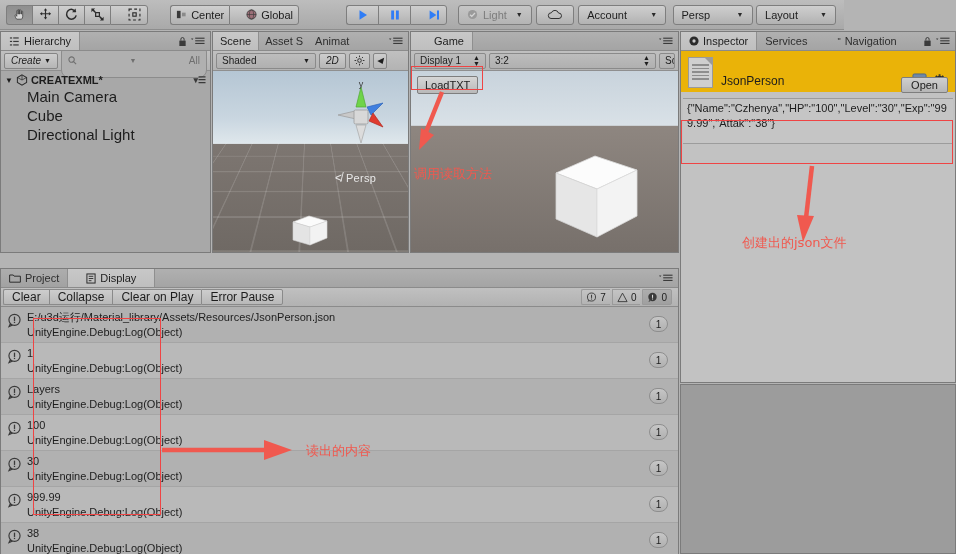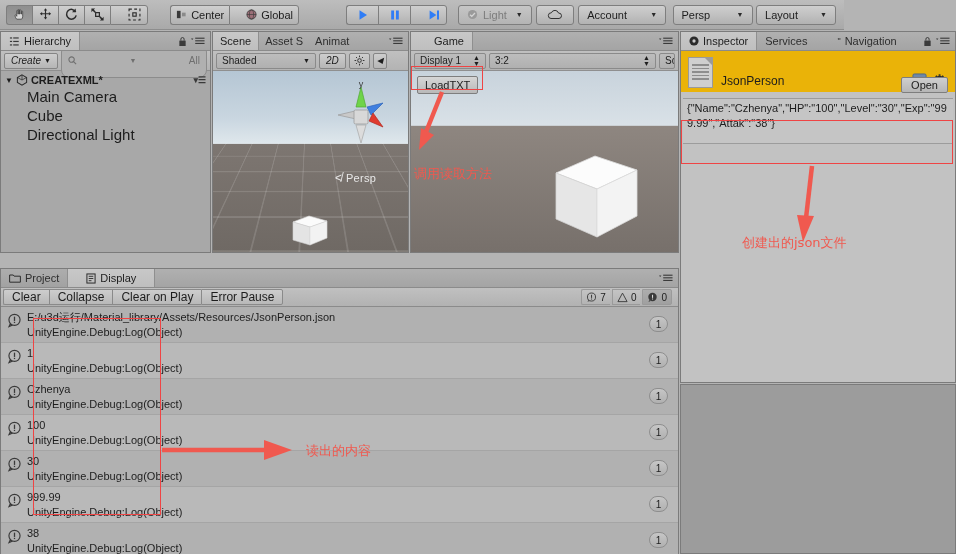--- a/index.html
+++ b/index.html
@@ -664,21 +664,21 @@
       </div>
 
       <div class="log-row norm">
         <svg width="15" height="15" viewBox="0 0 14 14" style="flex:none;margin-top:4px">
           <circle cx="7" cy="6.4" r="5.2" fill="none" stroke="#3a3a3a" stroke-width="1.1"></circle>
           <path d="M3.1 10 1.9 12.6 4.6 11.4z" fill="none" stroke="#3a3a3a" stroke-width="1.1"></path>
           <rect x="6.4" y="3.4" width="1.2" height="4" fill="#3a3a3a"></rect>
             <rect x="6.4" y="8.2" width="1.2" height="1.2" fill="#3a3a3a"></rect>
         </svg>
         <div class="log-text">
-          <div>Czhenya</div>
+          <div>Layers</div>
           <div>UnityEngine.Debug:Log(Object)</div>
         </div>
         <div class="log-count">1</div>
       </div>
 
       <div class="log-row alt">
         <svg width="15" height="15" viewBox="0 0 14 14" style="flex:none;margin-top:4px">
           <circle cx="7" cy="6.4" r="5.2" fill="none" stroke="#3a3a3a" stroke-width="1.1"></circle>
           <path d="M3.1 10 1.9 12.6 4.6 11.4z" fill="none" stroke="#3a3a3a" stroke-width="1.1"></path>
           <rect x="6.4" y="3.4" width="1.2" height="4" fill="#3a3a3a"></rect>

